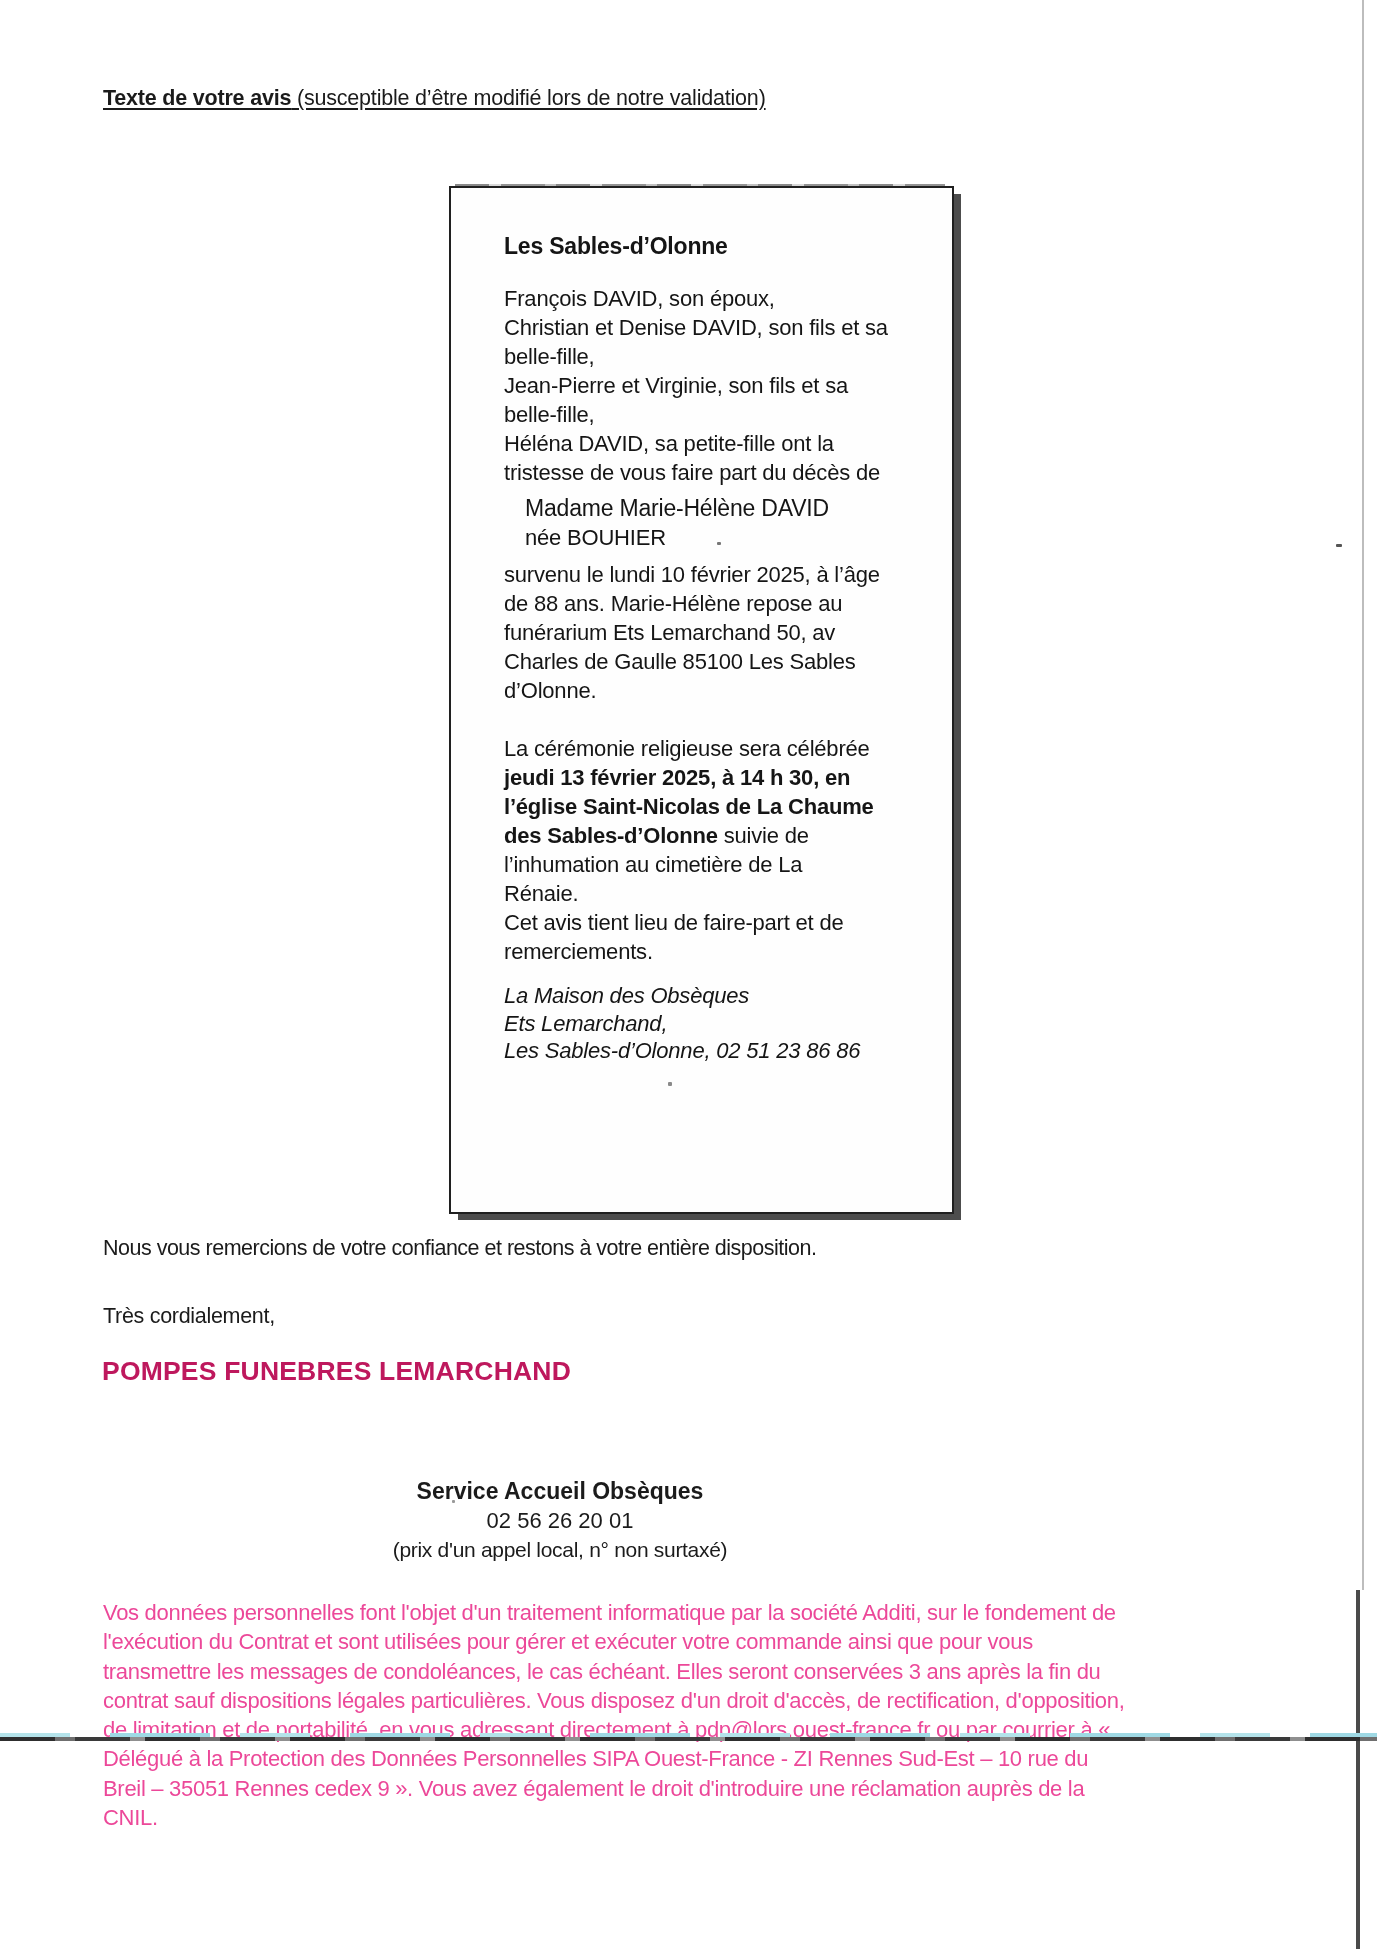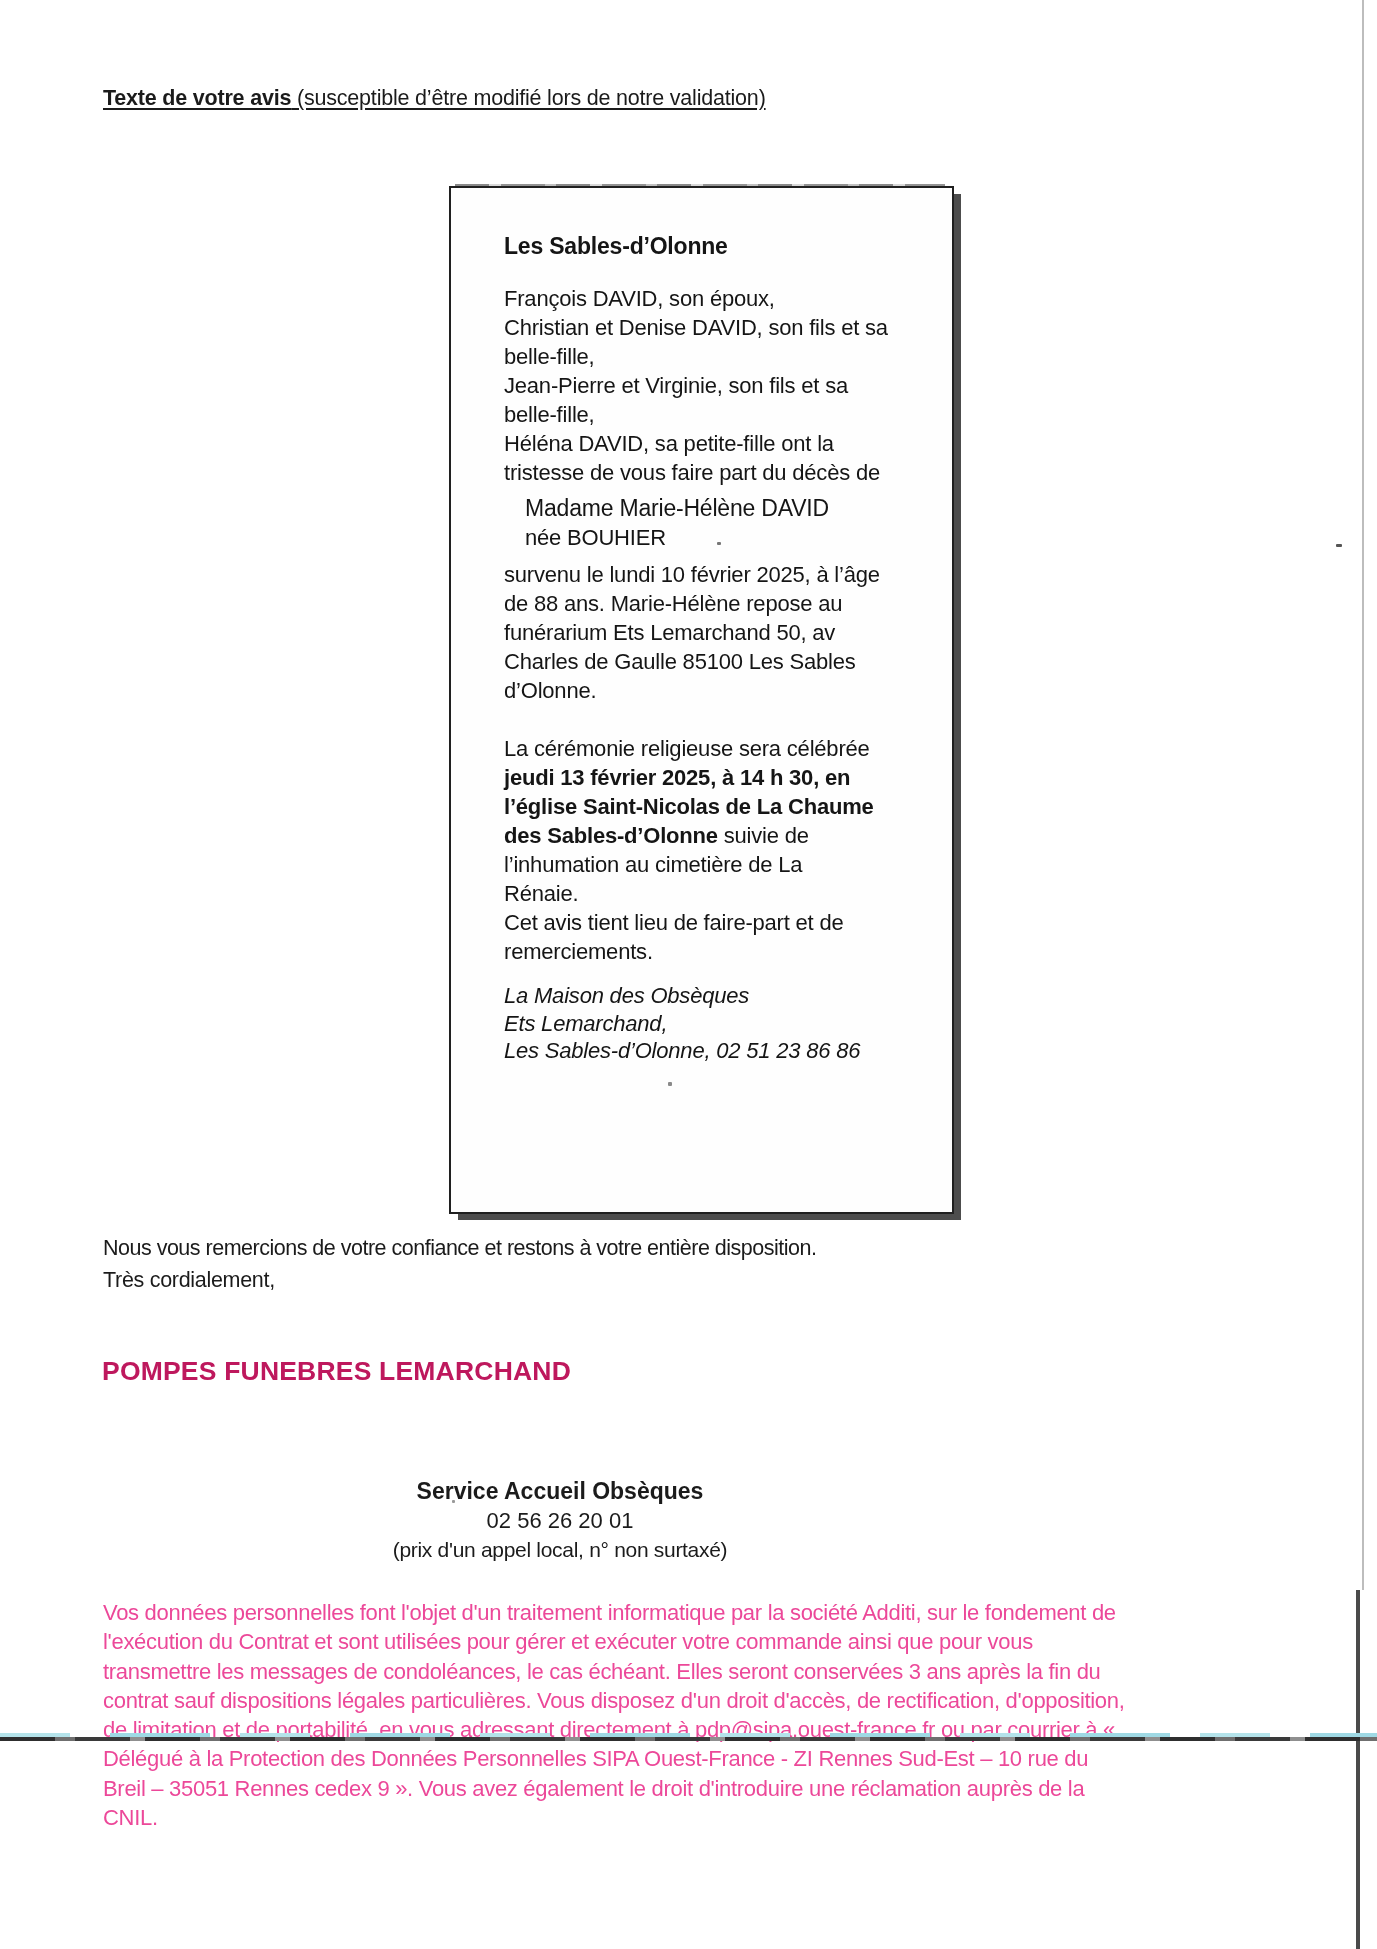--- a/index.html
+++ b/index.html
@@ -28,21 +28,21 @@
   .name-block{margin-top:7px;}
   .deceased{font-weight:normal;font-size:23px;padding-left:21px;}
   .maiden{padding-left:21px;}
   .death-block{margin-top:8px;}
   .ceremony{margin-top:29px;}
   .bold{font-weight:bold;}
   .sig{margin-top:16px;font-style:italic;line-height:27.5px;}
 
   
   .thanks{left:103px;top:1236px;font-size:21.5px;letter-spacing:-0.5px;white-space:nowrap;}
-  .regards{left:103px;top:1268px;font-size:21.5px;letter-spacing:-0.3px;}
+  .regards{left:103px;top:1304px;font-size:21.5px;letter-spacing:-0.3px;}
   .company{left:102px;top:1356px;font-size:26.5px;font-weight:bold;color:#be185d;
            letter-spacing:0.2px;white-space:nowrap;}
 
   
   .service{left:285px;top:1477px;width:550px;text-align:center;line-height:29px;}
   .service-title{font-weight:bold;font-size:23px;}
   .service-phone{font-size:22px;}
   .service-note{font-size:21px;letter-spacing:-0.3px;}
 
   
@@ -124,21 +124,21 @@
     <div class="service-title">Service Accueil Obsèques</div>
     <div class="service-phone">02 56 26 20 01</div>
     <div class="service-note">(prix d'un appel local, n° non surtaxé)</div>
   </div>
 
   <div class="abs privacy">
     <div>Vos données personnelles font l'objet d'un traitement informatique par la société Additi, sur le fondement de</div>
     <div>l'exécution du Contrat et sont utilisées pour gérer et exécuter votre commande ainsi que pour vous</div>
     <div>transmettre les messages de condoléances, le cas échéant. Elles seront conservées 3 ans après la fin du</div>
     <div>contrat sauf dispositions légales particulières. Vous disposez d'un droit d'accès, de rectification, d'opposition,</div>
-    <div>de limitation et de portabilité, en vous adressant directement à pdp@sipa.ouest-france.fr ou par courrier à «</div>
+    <div>de limitation et de portabilité, en vous adressant directement à pdp@lors.ouest-france.fr ou par courrier à «</div>
     <div>Délégué à la Protection des Données Personnelles SIPA Ouest-France - ZI Rennes Sud-Est – 10 rue du</div>
     <div>Breil – 35051 Rennes cedex 9 ». Vous avez également le droit d'introduire une réclamation auprès de la</div>
     <div>CNIL.</div>
   </div>
 
   <div class="abs edge-line-top"></div>
   <div class="abs edge-line-bottom"></div>
   <div class="abs h-artifact-cyan"></div>
   <div class="abs h-artifact-dark"></div>
   <div class="abs speck" style="left:717px;top:542px;width:4px;height:3px;"></div>

